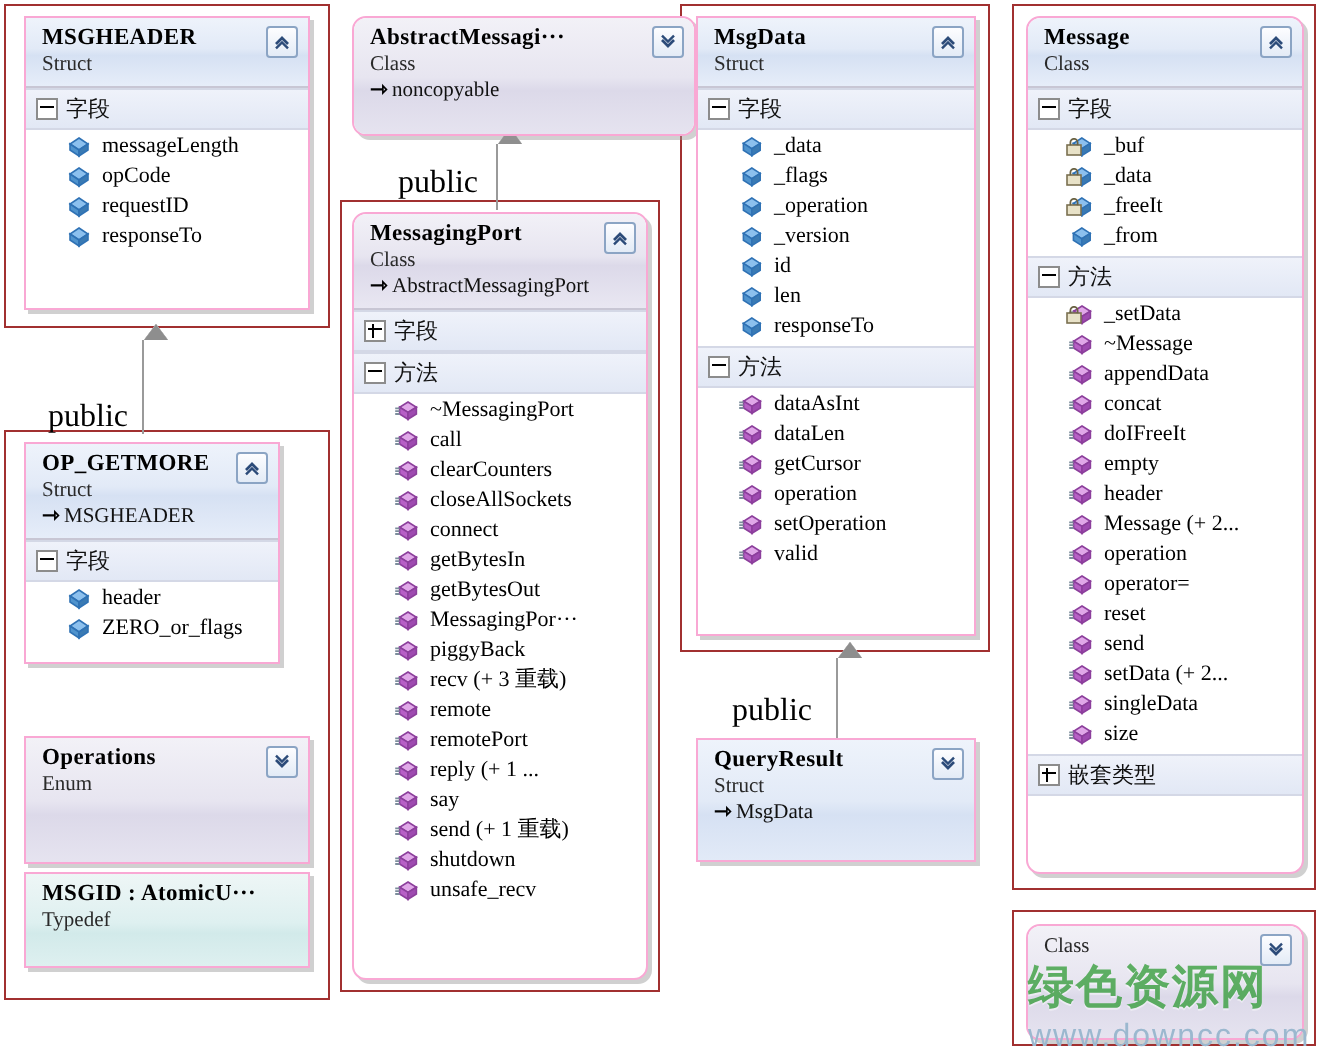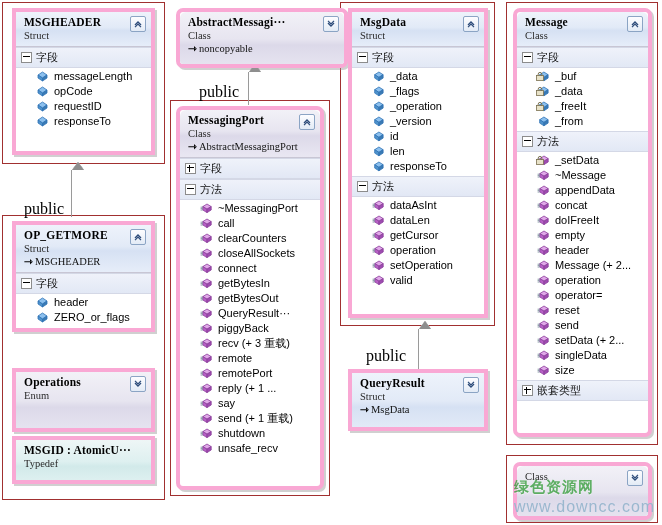--- a/index.html
+++ b/index.html
@@ -9,21 +9,21 @@
     font-family:"Liberation Serif", serif;
     font-size:11px;color:#000;
   }
   .canvas{position:absolute;left:0;top:0;width:662px;height:525px;}
 
   
   .selframe{position:absolute;border:1px solid #a13030;box-sizing:border-box;}
 
   
   .shape{position:absolute;box-sizing:border-box;
-    border:4px solid #f9a8d4;
+    border:1px solid #f9a8d4;
     background:#ffffff;
     box-shadow:2px 2px 0 rgba(150,150,150,.45);
     overflow:hidden;}
   .shape.round{border-radius:7px;}
   .shape.round .hdr{border-radius:6px 6px 0 0;}
 
   .hdr{position:relative;padding:4px 6px 4px 8px;
        background:linear-gradient(to bottom,#f2f1f7 0%,#e7e5f0 45%,#dcd9e9 55%,#e9e7f2 100%);
        border-bottom:1px solid #c8c6d4;}
   .hdr.blue{background:linear-gradient(to bottom,#eef3fb 0%,#e2eaf7 45%,#d6e1f3 55%,#e6edf9 100%);}
@@ -47,40 +47,40 @@
      background:linear-gradient(to bottom,#eff2fa,#e2e8f5);
      border-top:1px solid #d4d8e6;border-bottom:1px solid #d4d8e6;
      font-family:"DejaVu Sans",sans-serif;font-size:11px;color:#101010;}
   .exp{width:9px;height:9px;border:1px solid #8c8c8c;background:#fff;
        position:relative;flex:none;}
   .exp::before{content:"";position:absolute;left:1px;right:1px;top:3px;height:1px;background:#000;}
   .exp.plus::after{content:"";position:absolute;top:1px;bottom:1px;left:3px;width:1px;background:#000;}
 
   .rows{padding:1px 0 2px 0;background:#fff;}
   .row{display:flex;align-items:center;gap:5px;padding:0 4px 0 20px;height:15px;
-       font-family:Liberation Sans, sans-serif;font-size:11px;white-space:nowrap;}
+       font-family:Liberation Serif, serif;font-size:11px;white-space:nowrap;}
   .row .lbl{line-height:15px;}
   .ic{width:13px;height:13px;flex:none;position:relative;}
   .ic svg{display:block}
 
   
   .conn{position:absolute;background:#9a9a9a;}
   .tri{position:absolute;width:0;height:0;
        border-left:6px solid transparent;border-right:6px solid transparent;
        border-bottom:8px solid #fff;
        filter:drop-shadow(0 0 0 #8e8e8e);}
   .tri i{position:absolute;left:-6px;top:0;width:0;height:0;
        border-left:6px solid transparent;border-right:6px solid transparent;
        border-bottom:8px solid #8e8e8e;z-index:-1;}
   .clabel{position:absolute;font-family:"Liberation Serif",serif;font-size:16px;color:#000;
           background:transparent;white-space:nowrap;}
 
   
   .wm{position:absolute;pointer-events:none;}
-  .wm .t1{font-family:"DejaVu Sans",sans-serif;font-weight:bold;font-size:15px;
+  .wm .t1{font-family:"DejaVu Sans",sans-serif;font-weight:bold;font-size:23px;
       color:#2f9b34;opacity:.75;letter-spacing:1px;white-space:nowrap;
       text-shadow:0 1px 0 rgba(255,255,255,.6);}
   .wm .t2{font-family:"Liberation Sans",sans-serif;font-size:16px;color:#9bb8cf;
       letter-spacing:1px;white-space:nowrap;margin-top:1px;}
 </style>
 </head>
 <body>
 
 <div class="canvas">
 
@@ -163,21 +163,21 @@
                 <path d="M2 5 L6.5 8 L6.5 11 L2 8 Z" fill="#4f93cd" stroke="#2f72b5" stroke-width=".8"></path>
                 <path d="M11 5 L6.5 8 L6.5 11 L11 8 Z" fill="#3a7ab3" stroke="#2f72b5" stroke-width=".8"></path>
               </svg>
             </span>
             <span class="lbl">responseTo</span>
           </div>
       </div>
     </div>
   </div>
 
-  <div class="shape" style="left:12px;top:221px;width:143px;height:111px;">
+  <div class="shape" style="left:12px;top:221px;width:128px;height:111px;">
     <div class="hdr blue">
       <div class="tname">OP_GETMORE</div>
       <div class="kind">Struct</div>
       <div class="base"><span class="arr">⇾</span><span>MSGHEADER</span></div>
       <div class="tbtn">
         <svg width="10" height="10" viewBox="0 0 10 10">
             <path d="M2 6 L5 3 L8 6" fill="none" stroke="#2c4b79" stroke-width="1.4"></path>
             <path d="M2 8.2 L5 5.2 L8 8.2" fill="none" stroke="#2c4b79" stroke-width="1.2"></path>
           </svg>
       </div>
@@ -349,21 +349,21 @@
           </div>
           <div class="row">
             <span class="ic">
               <svg width="13" height="13" viewBox="0 0 13 13">
                 <path d="M7 2 L11.2 4.6 L7 7.2 L2.8 4.6 Z" fill="#e0a8e8" stroke="#8c3f9c" stroke-width=".8"></path>
                 <path d="M2.8 4.6 L7 7.2 L7 10.6 L2.8 8 Z" fill="#b760c6" stroke="#8c3f9c" stroke-width=".8"></path>
                 <path d="M11.2 4.6 L7 7.2 L7 10.6 L11.2 8 Z" fill="#9e4bb0" stroke="#8c3f9c" stroke-width=".8"></path>
                 <path d="M0.6 5.2 h2.2 M0.6 6.6 h2.2 M0.6 8 h2.2" stroke="#7c8d9c" stroke-width=".9"></path>
               </svg>
             </span>
-            <span class="lbl">QueryResult···</span>
+            <span class="lbl">MessagingPor···</span>
           </div>
           <div class="row">
             <span class="ic">
               <svg width="13" height="13" viewBox="0 0 13 13">
                 <path d="M7 2 L11.2 4.6 L7 7.2 L2.8 4.6 Z" fill="#e0a8e8" stroke="#8c3f9c" stroke-width=".8"></path>
                 <path d="M2.8 4.6 L7 7.2 L7 10.6 L2.8 8 Z" fill="#b760c6" stroke="#8c3f9c" stroke-width=".8"></path>
                 <path d="M11.2 4.6 L7 7.2 L7 10.6 L11.2 8 Z" fill="#9e4bb0" stroke="#8c3f9c" stroke-width=".8"></path>
                 <path d="M0.6 5.2 h2.2 M0.6 6.6 h2.2 M0.6 8 h2.2" stroke="#7c8d9c" stroke-width=".9"></path>
               </svg>
             </span>

